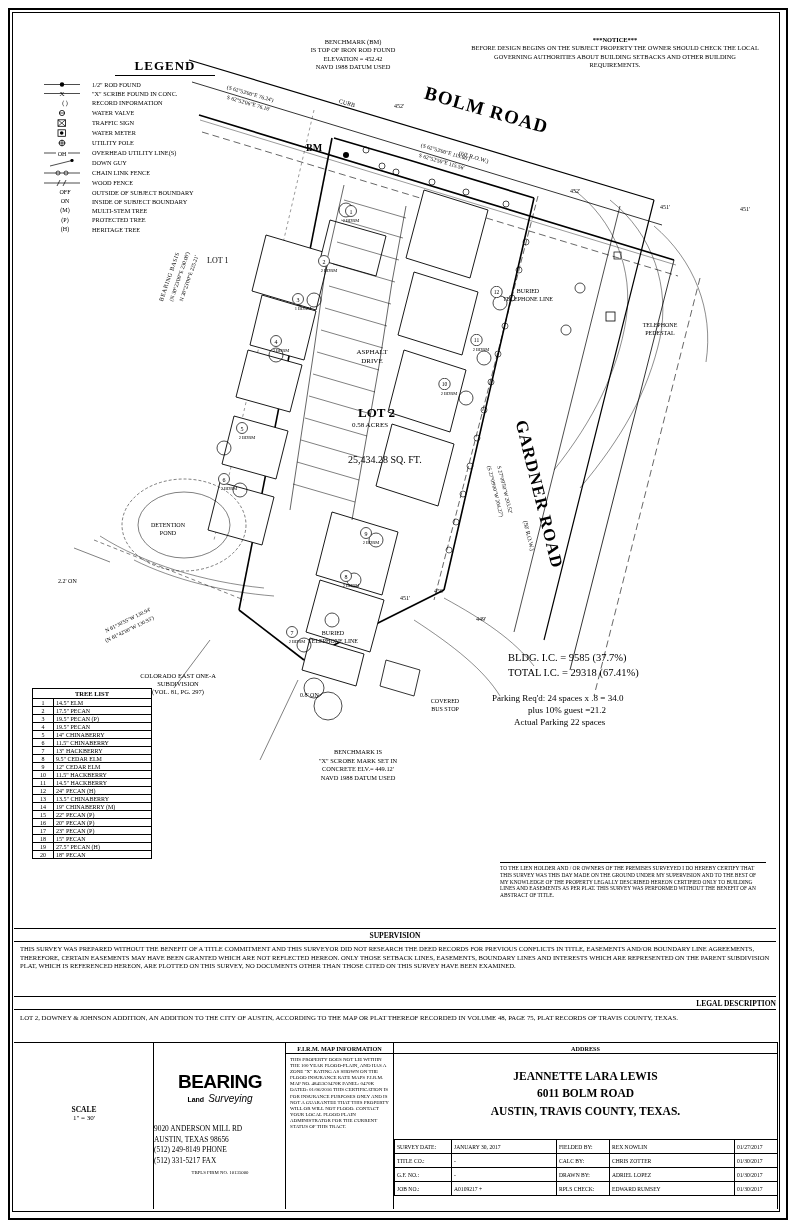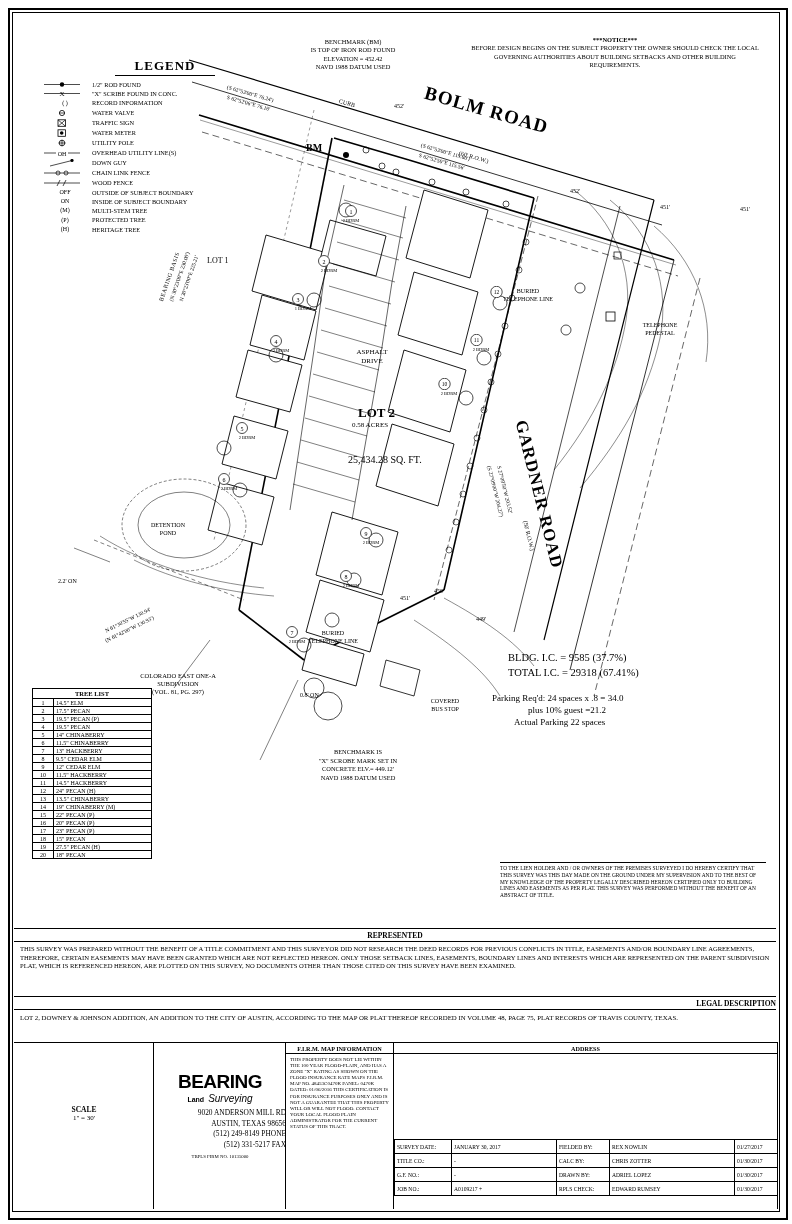--- a/index.html
+++ b/index.html
@@ -61,21 +61,21 @@
   #tb-addr{left:380px;width:384px;border-right:none;}
   .hdcell{text-align:center;font-size:6.2px;font-weight:bold;border-bottom:1px solid #000;padding:1.5px 0;}
 
   #scalewrap{position:absolute;top:62px;left:0;width:140px;text-align:center;font-size:7px;}
   #scalewrap .s1{font-weight:bold;font-size:7.5px;}
   #scalewrap .s2{font-size:7px;}
 
   #logo{position:absolute;top:28px;left:0;width:132px;text-align:center;}
   .logo-all{font-family:"Liberation Sans",sans-serif;font-weight:bold;font-size:19px;letter-spacing:-0.5px;}
   .logo-sub{font-family:"Liberation Sans",sans-serif;font-size:7px;}
-  .addrlines{font-size:7.4px;line-height:1.45;text-align:right;margin-top:4px;}
+  .addrlines{font-size:7.4px;line-height:1.45;text-align:left;margin-top:20px;}
   .firmno{font-size:4.8px;margin-top:3px;text-align:center;}
 
   #firmbody{font-size:5px;line-height:1.22;padding:3px 4px;text-align:left;}
 
   #addrbody{text-align:center;padding-top:14px;}
   #addrbody .a1{font-size:11.5px;font-weight:bold;line-height:1.5;}
 
   #datatbl{position:absolute;left:0;top:96px;width:384px;border-collapse:collapse;font-size:5.6px;}
   #datatbl td{border:1px solid #000;padding:1px 2px;height:11px;}
 
@@ -646,21 +646,21 @@
     <div class="t2">TOTAL I.C. = 29318 (67.41%)</div>
     <div class="t3">
       <div>Parking Req'd: 24 spaces x .8 = 34.0</div>
       <div style="padding-left:36px;">plus 10% guest =21.2</div>
       <div style="padding-left:22px;">Actual Parking 22 spaces</div>
     </div>
   </div>
 
   <div class="abs" id="cert">TO THE LIEN HOLDER AND / OR OWNERS OF THE PREMISES SURVEYED I DO HEREBY CERTIFY THAT THIS SURVEY WAS THIS DAY MADE ON THE GROUND UNDER MY SUPERVISION AND TO THE BEST OF MY KNOWLEDGE OF THE PROPERTY LEGALLY DESCRIBED HEREON CERTIFIED ONLY TO BUILDING LINES AND EASEMENTS AS PER PLAT. THIS SURVEY WAS PERFORMED WITHOUT THE BENEFIT OF AN ABSTRACT OF TITLE.</div>
 
-  <div class="abs" id="restr-hd">REPRESENTED</div>
+  <div class="abs" id="restr-hd">SUPERVISION</div>
   <div class="abs" id="restr-bd">THIS SURVEY WAS PREPARED WITHOUT THE BENEFIT OF A TITLE COMMITMENT AND THIS SURVEYOR DID NOT RESEARCH THE DEED RECORDS FOR PREVIOUS CONFLICTS IN TITLE, EASEMENTS AND/OR BOUNDARY LINE AGREEMENTS, THEREFORE, CERTAIN EASEMENTS MAY HAVE BEEN GRANTED WHICH ARE NOT REFLECTED HEREON.  ONLY THOSE SETBACK LINES, EASEMENTS, BOUNDARY LINES AND INTERESTS WHICH ARE REPRESENTED ON THE PARENT SUBDIVISION PLAT, WHICH IS REFERENCED HEREON, ARE PLOTTED ON THIS SURVEY, NO DOCUMENTS OTHER THAN THOSE CITED ON THIS SURVEY HAVE BEEN EXAMINED.</div>
 
   <div class="abs" id="legal-hd">LEGAL DESCRIPTION</div>
   <div class="abs" id="legal-bd">LOT 2, DOWNEY &amp; JOHNSON ADDITION, AN ADDITION TO THE CITY OF AUSTIN, ACCORDING TO THE MAP OR PLAT THEREOF RECORDED IN VOLUME 48, PAGE 75, PLAT RECORDS OF TRAVIS COUNTY, TEXAS.</div>
 
   <div id="tb">
     <div class="col" id="tb-scale">
       <div id="scalewrap">
         <div class="s1">SCALE</div>
         <div class="s2">1" = 30'</div>
@@ -684,20 +684,25 @@
       </div>
     </div>
 
     <div class="col" id="tb-firm">
       <div class="hdcell">F.I.R.M. MAP INFORMATION</div>
       <div id="firmbody">THIS PROPERTY  DOES NOT LIE WITHIN THE 100 YEAR FLOOD-PLAIN, AND HAS A ZONE "X" RATING AS SHOWN ON THE FLOOD INSURANCE RATE MAPS F.I.R.M. MAP NO.  48453C0470K PANEL:  0470K DATED:  01/06/2016 THIS CERTIFICATION IS FOR INSURANCE PURPOSES ONLY AND IS NOT A GUARANTEE THAT THIS PROPERTY WILL OR WILL NOT FLOOD. CONTACT YOUR LOCAL FLOOD PLAIN ADMINISTRATOR FOR THE CURRENT STATUS OF THIS TRACT.</div>
     </div>
 
     <div class="col" id="tb-addr">
       <div class="hdcell">ADDRESS</div>
+      <div id="addrbody">
+        <div class="a1">JEANNETTE LARA LEWIS</div>
+        <div class="a1">6011 BOLM ROAD</div>
+        <div class="a1">AUSTIN, TRAVIS COUNTY, TEXAS.</div>
+      </div>
       <table id="datatbl">
         <tbody>
             <tr>
           <td style="width:52px;">SURVEY DATE:</td>
           <td style="width:100px;">JANUARY 30, 2017</td>
           <td style="width:48px;">FIELDED BY:</td>
           <td style="width:120px;">REX NOWLIN</td>
           <td>01/27/2017</td>
         </tr>
         <tr>

